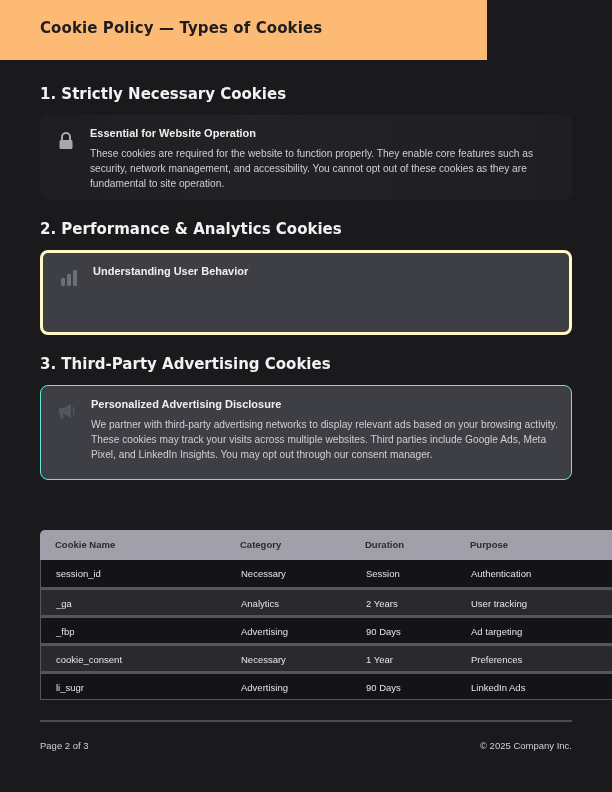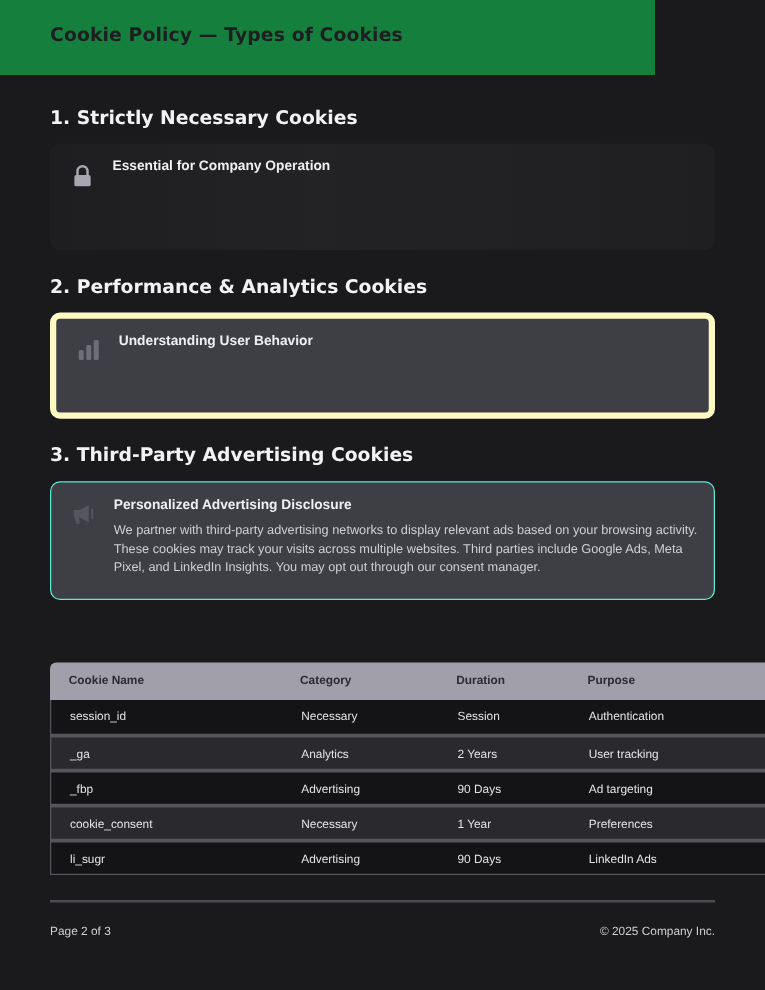--- a/index.html
+++ b/index.html
@@ -1,26 +1,26 @@
 <!DOCTYPE html>
 <html><head>
 <meta charset="utf-8">
 <style>
   * { box-sizing: border-box; margin: 0; padding: 0; }
   html, body { width: 612px; height: 792px; background: #1a1a1d; overflow: hidden; }
   body { font-family: "Liberation Sans", "DejaVu Sans", sans-serif; color: #e8e8ea; position: relative; }
 
-  .header { position: absolute; left: 0; top: 0; width: 524px; height: 60px; background: #15803d; }
+  .header { position: absolute; left: 0; top: 0; width: 487px; height: 60px; background: #fdba74; }
   .header-title { position: absolute; left: 40px; top: 19px; font-family: "DejaVu Sans", sans-serif; font-size: 15px; font-weight: bold; color: #1d1d22; letter-spacing: 0.1px; }
 
   .section-title { position: absolute; left: 40px; font-family: "DejaVu Sans", sans-serif; font-size: 15px; font-weight: bold; color: #f2f2f4; }
 
   .card { position: absolute; left: 40px; width: 532px; border-radius: 8px; }
   .card-1 { top: 115px; height: 85px; background: linear-gradient(90deg, #1e1e21 0%, #232326 40%, #1f1f22 100%); }
-  .card-2 { top: 250px; height: 85px; background: #3e3e45; border: 5px solid #fef9c3; }
+  .card-2 { top: 250px; height: 85px; background: #3e3e45; border: 3px solid #fef9c3; }
   .card-3 { top: 385px; height: 95px; background: #3e3e45; border: 1px solid #5eead4; }
 
   .card-icon { position: absolute; left: 16px; top: 16px; width: 20px; height: 20px; }
   .card-heading { position: absolute; left: 50px; top: 12px; font-size: 11px; font-weight: bold; color: #f0f0f2; }
   .card-text { position: absolute; left: 50px; top: 31px; width: 470px; font-size: 10.2px; line-height: 15px; color: #cfcfd4; }
 
   .table-title { position: absolute; left: 40px; top: 504px; font-family: "DejaVu Sans", sans-serif; font-size: 13px; font-weight: bold; color: #f2f2f4; margin-top: 40px; }
 
   .table { position: absolute; left: 40px; top: 530px; width: 580px; }
   .thead { height: 30px; background: #a1a0aa; border-radius: 5px 5px 0 0; position: relative; }
@@ -42,21 +42,22 @@
 <div class="header">
   <div class="header-title">Cookie Policy — Types of Cookies</div>
 </div>
 
 <div class="section-title" style="top:85px;">1. Strictly Necessary Cookies</div>
 <div class="card card-1">
   <svg class="card-icon" viewBox="0 0 20 20">
     <path d="M6 9 V6 a4 4 0 0 1 8 0 V9" fill="none" stroke="#a8a7b0" stroke-width="2"></path>
     <rect x="3.5" y="9" width="13" height="9" rx="1.5" fill="#a8a7b0"></rect>
   </svg>
-  <div class="card-heading">Essential for Company Operation</div>
+  <div class="card-heading">Essential for Website Operation</div>
+  <div class="card-text">These cookies are required for the website to function properly. They enable core features such as security, network management, and accessibility. You cannot opt out of these cookies as they are fundamental to site operation.</div>
 </div>
 
 <div class="section-title" style="top:220px;">2. Performance &amp; Analytics Cookies</div>
 <div class="card card-2">
   <svg class="card-icon" viewBox="0 0 20 20" style="top:15px;">
     <rect x="2" y="10" width="4" height="8" rx="1.2" fill="#6e6e76"></rect>
     <rect x="8" y="6" width="4" height="12" rx="1.2" fill="#6e6e76"></rect>
     <rect x="14" y="2" width="4" height="16" rx="1.2" fill="#6e6e76"></rect>
   </svg>
   <div class="card-heading">Understanding User Behavior</div>

